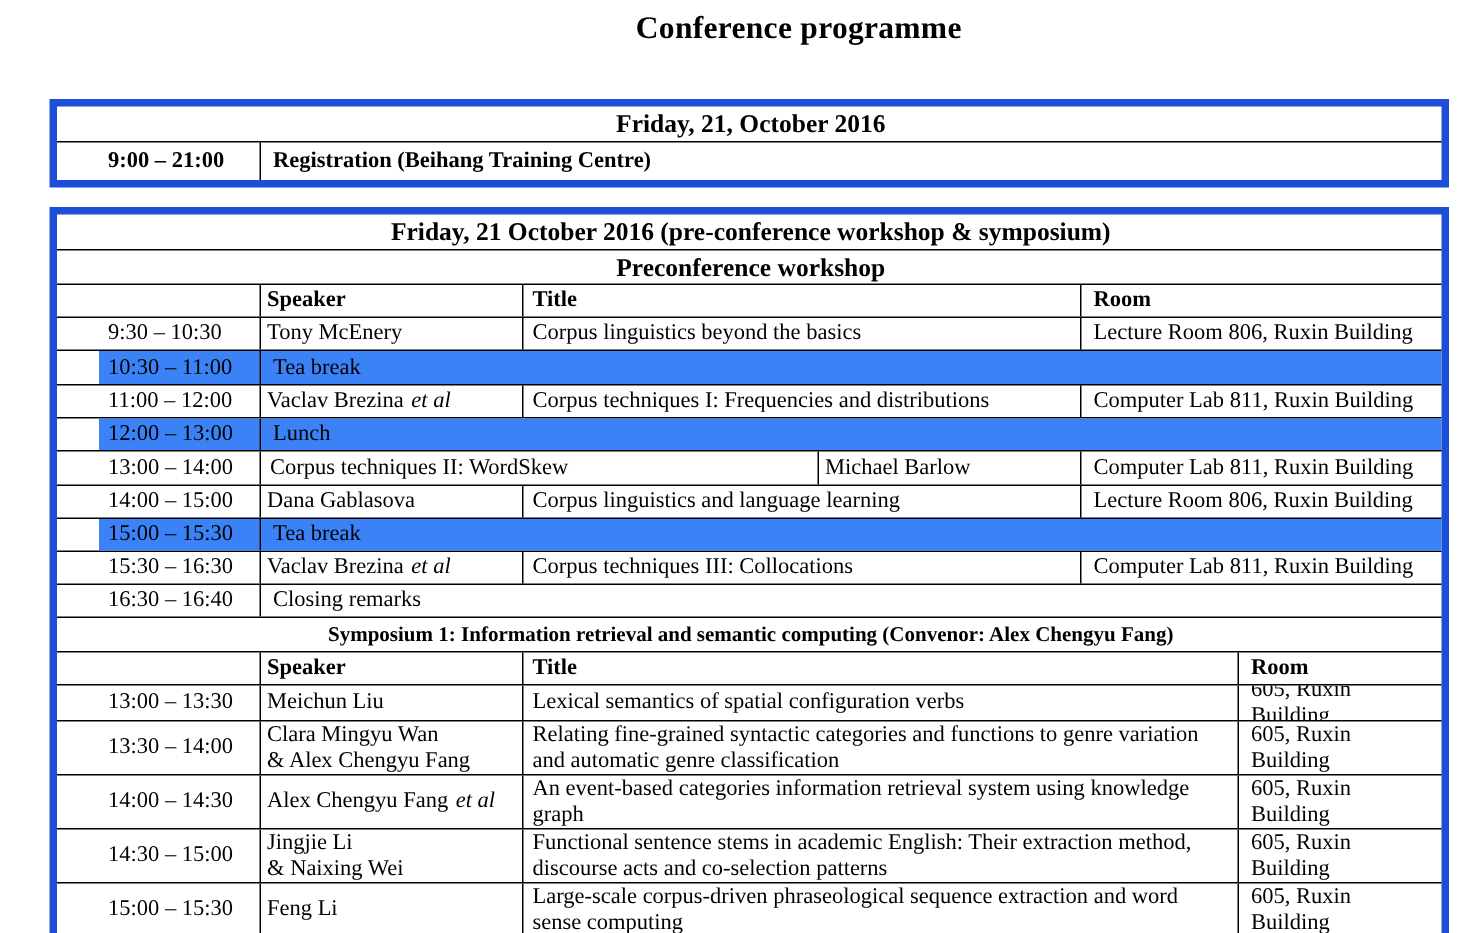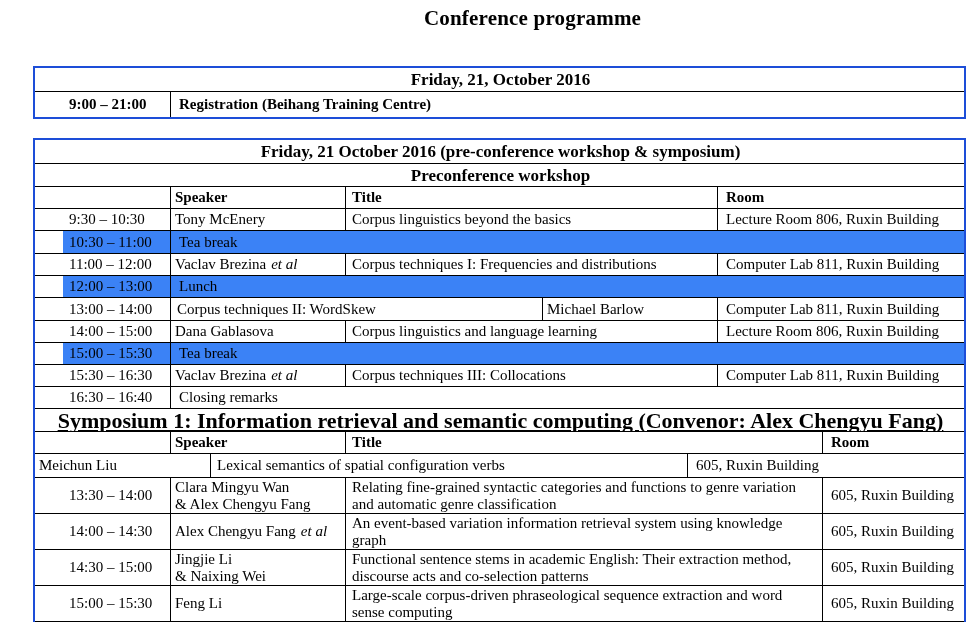--- a/index.html
+++ b/index.html
@@ -2,41 +2,41 @@
 <html><head>
 <meta charset="utf-8">
 <style>
   * { margin:0; padding:0; box-sizing:border-box; }
   html,body { width:977px; height:622px; background:#fff; overflow:hidden; }
   body { position:relative; font-family:"Liberation Serif", serif; color:#000; }
 
   .doc-title { position:absolute; top:6px; left:0; width:977px;
                text-align:center; font-size:21px; font-weight:bold; letter-spacing:.2px;margin-left:44px; }
 
-  .tbl { position:absolute; left:33px; width:933px; border:2px solid #1d4ed8; background:#fff; }
+  .tbl { position:absolute; left:33px; width:933px; border:5px solid #1d4ed8; background:#fff; }
   #table-registration { top:66px; }
   #table-program { top:138px; }
 
   .row { display:flex; border-top:1px solid #000; align-items:stretch; }
   .row:first-child { border-top:none; }
   .cell { border-left:1px solid #000; display:flex; align-items:center;
           padding:0 6px; overflow:hidden; font-size:15px; line-height:17px; }
   .cell:first-child { border-left:none; }
 
   .c-time    { width:107px; flex:none;margin-left:28px; }
   .c-speaker { width:175px; flex:none; padding-left:4px; }
   .c-title-w { width:372px; flex:none; }
   .c-title-s { width:477px; flex:none; }
   .c-fill    { flex:1; padding-left:8px; }
 
   .r23 { height:23px; } .r22 { height:22px; } .r24 { height:24px; }
   .r26 { height:26px; } .r36 { height:36px; } .r3  { height:3px; }
 
   .hdr  { justify-content:center; font-weight:bold; font-size:17px; }
-  .hdr2 { justify-content:center; font-weight:bold; font-size:22px;text-decoration:underline; }
+  .hdr2 { justify-content:center; font-weight:bold; font-size:14px; }
   .colhead { font-weight:bold; }
   .bold { font-weight:bold; }
 
   .break-row .cell { background:#3b82f6; }
 
   .etal { font-style:italic; margin-left:5px;text-align:right; }
   .inner { width:100%; }
 </style>
 </head>
 <body>
@@ -136,20 +136,21 @@
   </div>
 
   <div class="row r22">
     <div class="cell c-time"></div>
     <div class="cell c-speaker colhead">Speaker</div>
     <div class="cell c-title-s colhead">Title</div>
     <div class="cell c-fill colhead">Room</div>
   </div>
 
   <div class="row r24">
+    <div class="cell c-time">13:00 – 13:30</div>
     <div class="cell c-speaker">Meichun Liu</div>
     <div class="cell c-title-s">Lexical semantics of spatial configuration verbs</div>
     <div class="cell c-fill">605, Ruxin Building</div>
   </div>
 
   <div class="row r36">
     <div class="cell c-time">13:30 – 14:00</div>
     <div class="cell c-speaker">
       <div class="inner">
         <div>Clara Mingyu Wan</div>
@@ -162,21 +163,21 @@
     <div class="cell c-fill">605, Ruxin Building</div>
   </div>
 
   <div class="row r36">
     <div class="cell c-time">14:00 – 14:30</div>
     <div class="cell c-speaker">
         <span>Alex Chengyu Fang</span>
         <i class="etal">et al</i>
       </div>
     <div class="cell c-title-s">
-        <div class="inner">An event-based variation information retrieval system using knowledge graph</div>
+        <div class="inner">An event-based categories information retrieval system using knowledge graph</div>
       </div>
     <div class="cell c-fill">605, Ruxin Building</div>
   </div>
 
   <div class="row r36">
     <div class="cell c-time">14:30 – 15:00</div>
     <div class="cell c-speaker">
       <div class="inner">
         <div>Jingjie Li</div>
         <div>&amp; Naixing Wei</div>

